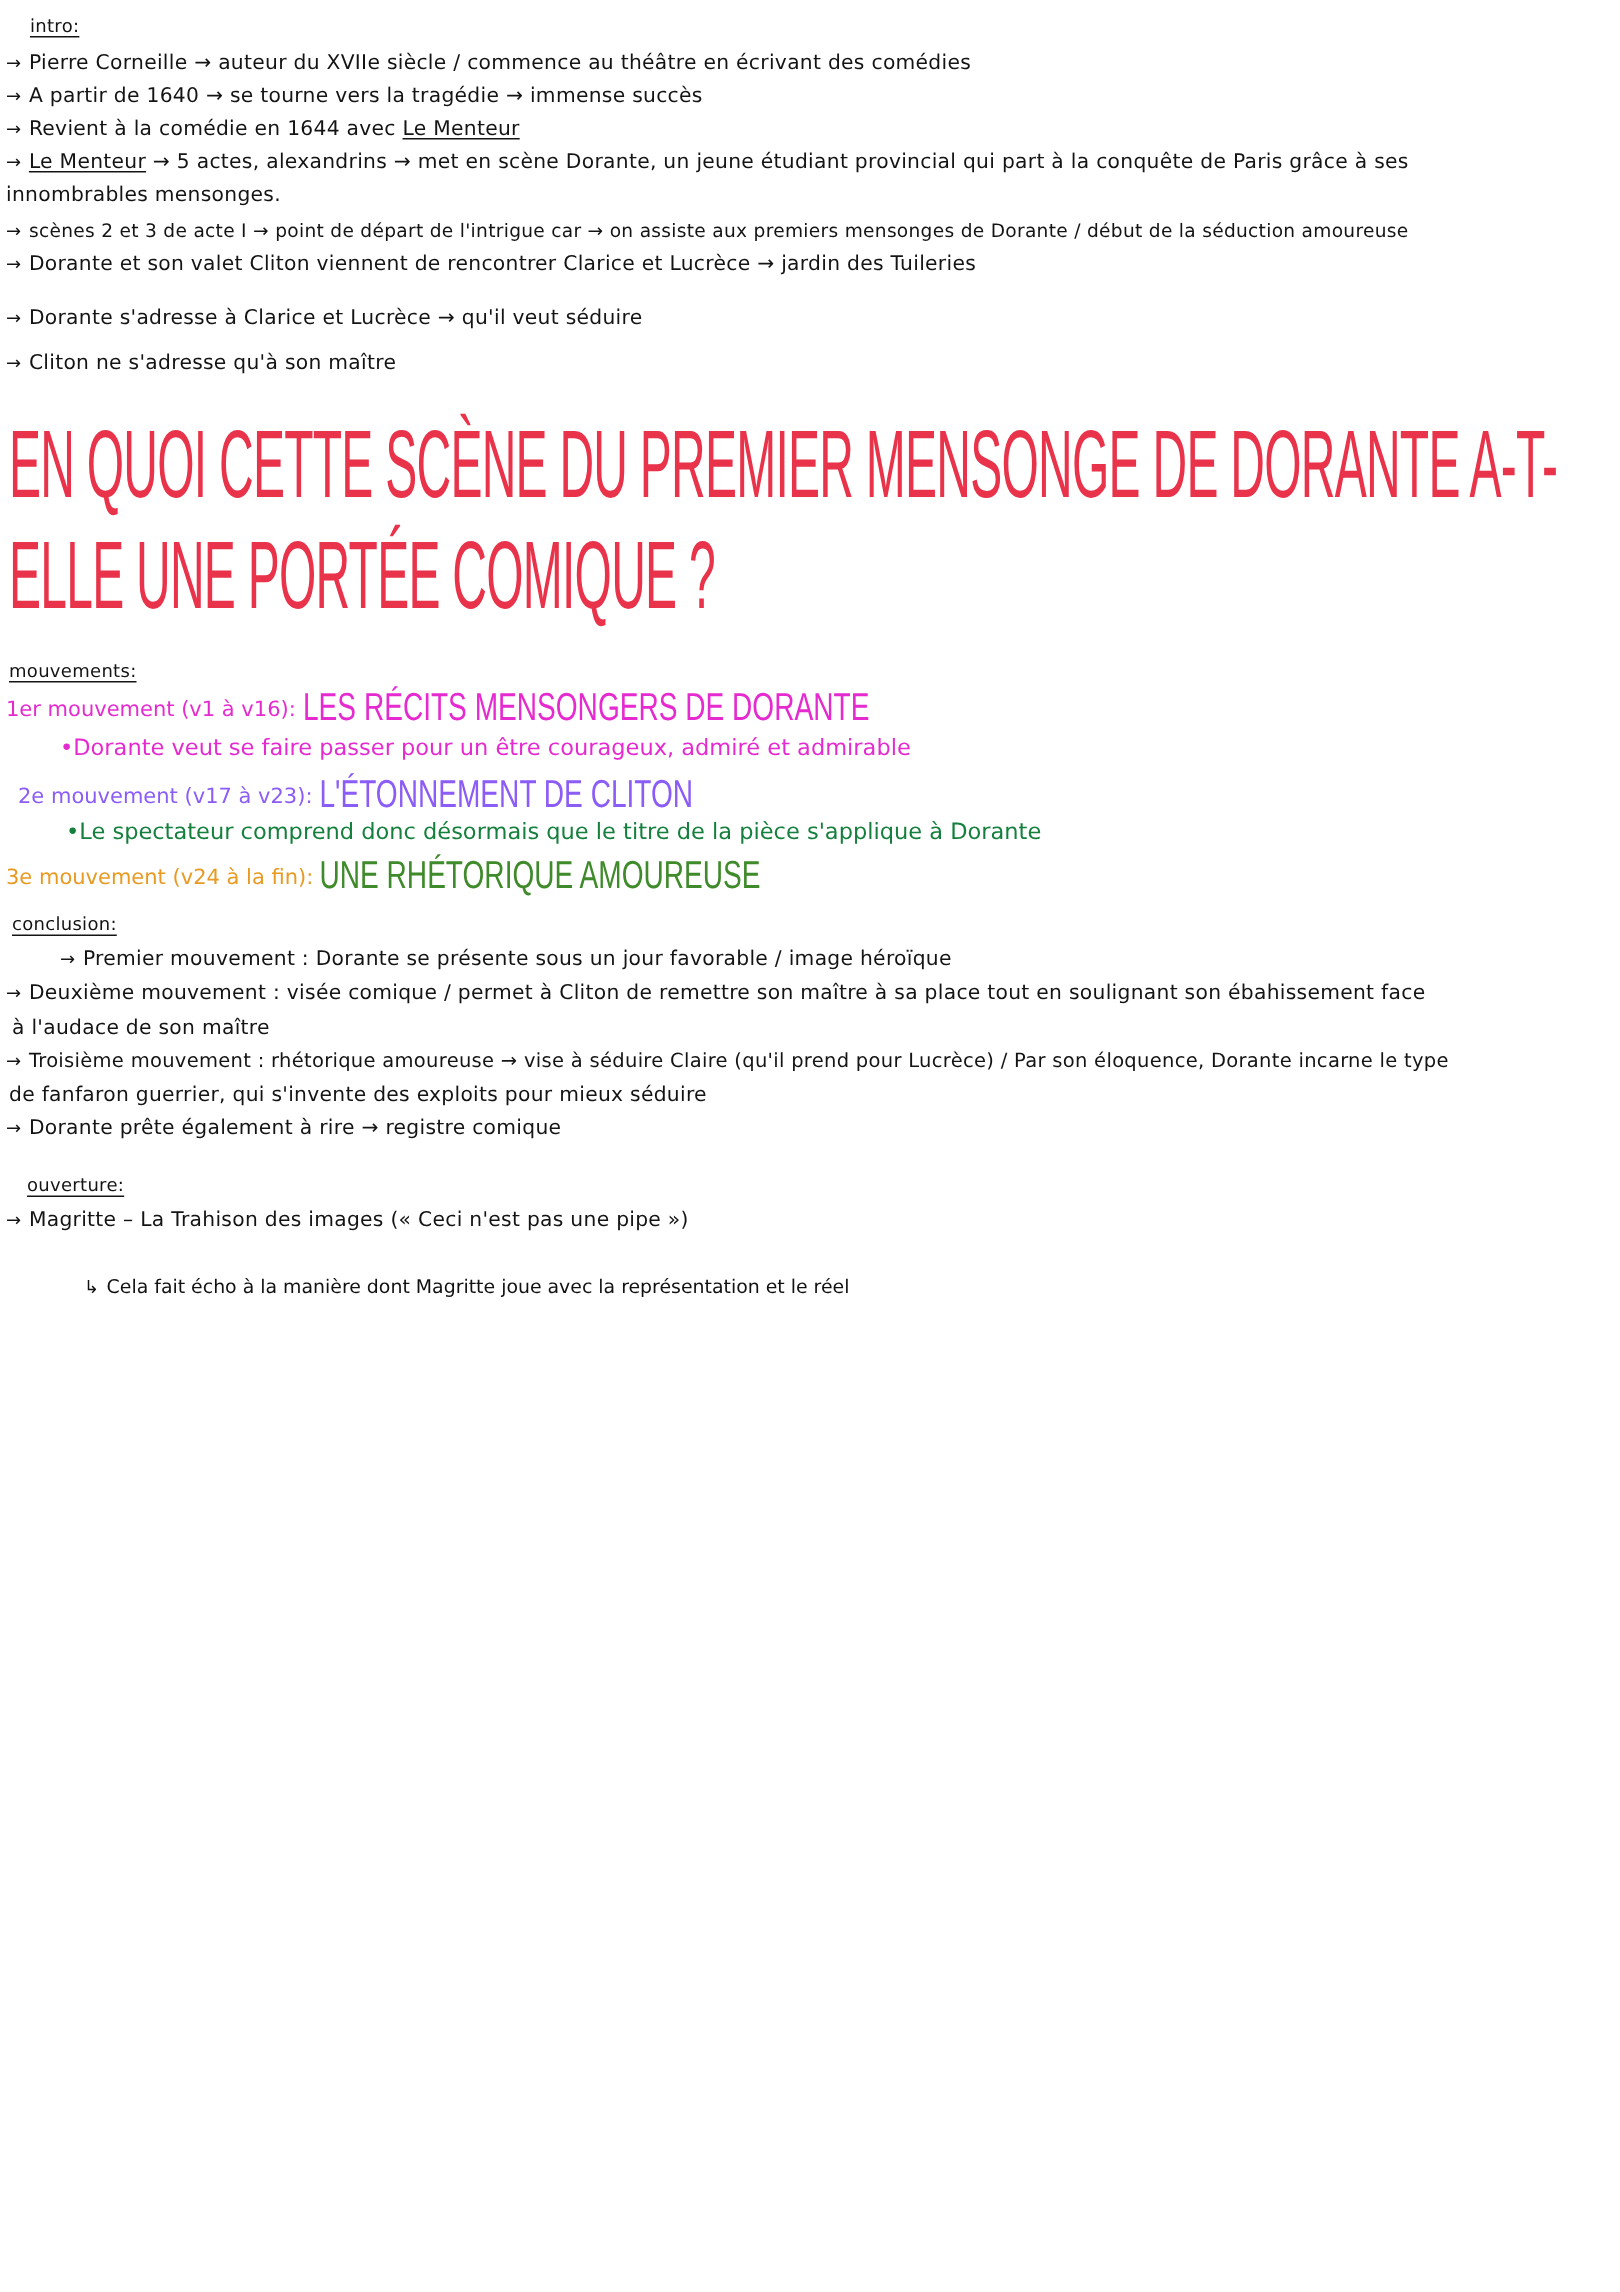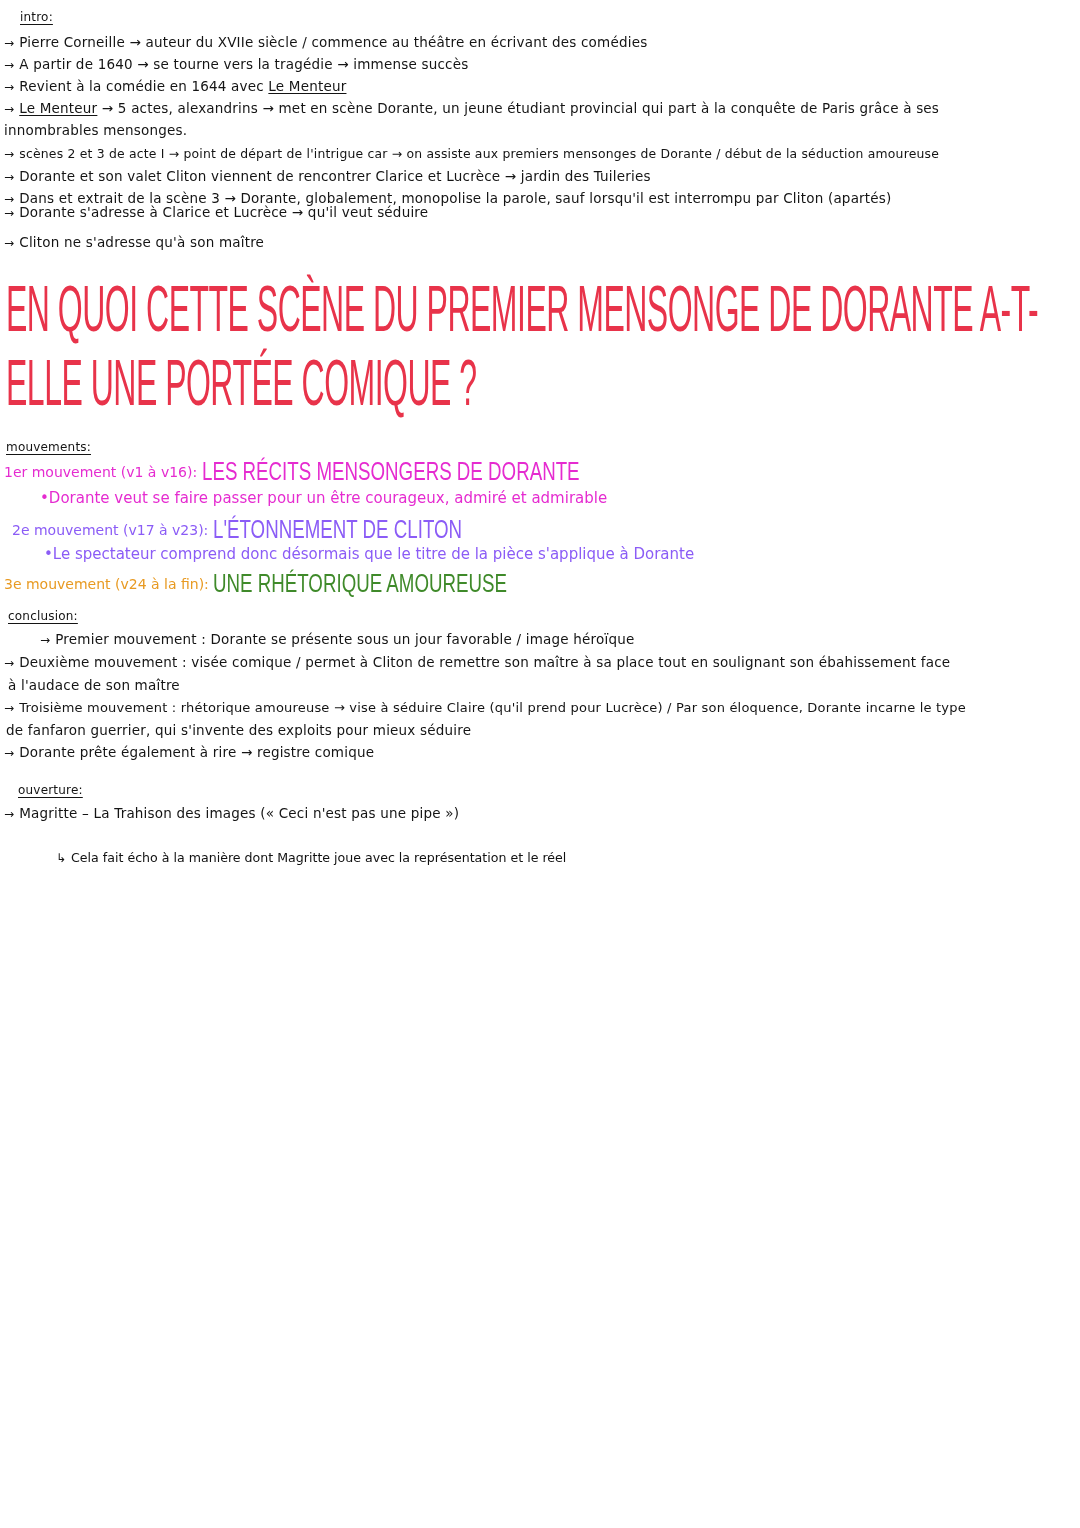--- a/index.html
+++ b/index.html
@@ -42,23 +42,20 @@
   </div>
   <div class="line" style="top:122px;">
     <span>innombrables mensonges.</span>
   </div>
   <div class="line" style="top:146px; font-size:12.4px;">
     <span class="arrow">→</span><span>scènes 2 et 3 de acte I → point de départ de l'intrigue car → on assiste aux premiers mensonges de Dorante / début de la séduction amoureuse</span>
   </div>
   <div class="line" style="top:168px;">
     <span class="arrow">→</span><span>Dorante et son valet Cliton viennent de rencontrer Clarice et Lucrèce → jardin des Tuileries</span>
   </div>
-  <div class="line" style="top:190px;">
-    <span class="arrow">→</span><span>Dans et extrait de la scène 3 → Dorante, globalement, monopolise la parole, sauf lorsqu'il est interrompu par Cliton (apartés)</span>
-  </div>
   <div class="line" style="top:204px;">
     <span class="arrow">→</span><span>Dorante s'adresse à Clarice et Lucrèce → qu'il veut séduire</span>
   </div>
   <div class="line" style="top:234px;">
     <span class="arrow">→</span><span>Cliton ne s'adresse qu'à son maître</span>
   </div>
 
   <div class="question" style="top:272px; font-size:64px; transform:scaleX(0.5);">EN QUOI CETTE  SCÈNE DU PREMIER MENSONGE DE DORANTE A-T-</div>
   <div class="question" style="top:346px; font-size:64px; transform:scaleX(0.5);">ELLE UNE PORTÉE COMIQUE ?</div>
 
@@ -67,21 +64,21 @@
   <div class="mv" style="top:456px; left:4px; color:#e52bd0;">
     <span>1er mouvement (v1 à v16):</span>
     <span class="mv-title">LES RÉCITS MENSONGERS DE DORANTE</span>
   </div>
   <div class="bullet" style="top:489px; left:40px; color:#e52bd0;">•Dorante veut se faire passer pour un être courageux, admiré et admirable</div>
 
   <div class="mv" style="top:514px; left:12px; color:#8b5cf6;">
     <span>2e mouvement (v17 à v23):</span>
     <span class="mv-title">L'ÉTONNEMENT DE CLITON</span>
   </div>
-  <div class="bullet" style="top:545px; left:44px; color:#8b5cf6;">•Le spectateur comprend donc désormais que le titre de la pièce s'applique à Dorante</div>
+  <div class="bullet" style="top:545px; left:44px; color:#15803d;">•Le spectateur comprend donc désormais que le titre de la pièce s'applique à Dorante</div>
 
   <div class="mv" style="top:568px; left:4px;">
     <span style="color:#e89a22;">3e mouvement (v24 à la fin):</span>
     <span class="mv-title" style="color:#3f8a2a;">UNE RHÉTORIQUE AMOUREUSE</span>
   </div>
 
   <div class="line heading" style="top:609px; left:8px;">conclusion:</div>
 
   <div class="line" style="top:631px;margin-left:36px;">
     <span class="arrow">→</span><span>Premier mouvement : Dorante se présente sous un jour favorable / image héroïque</span>

